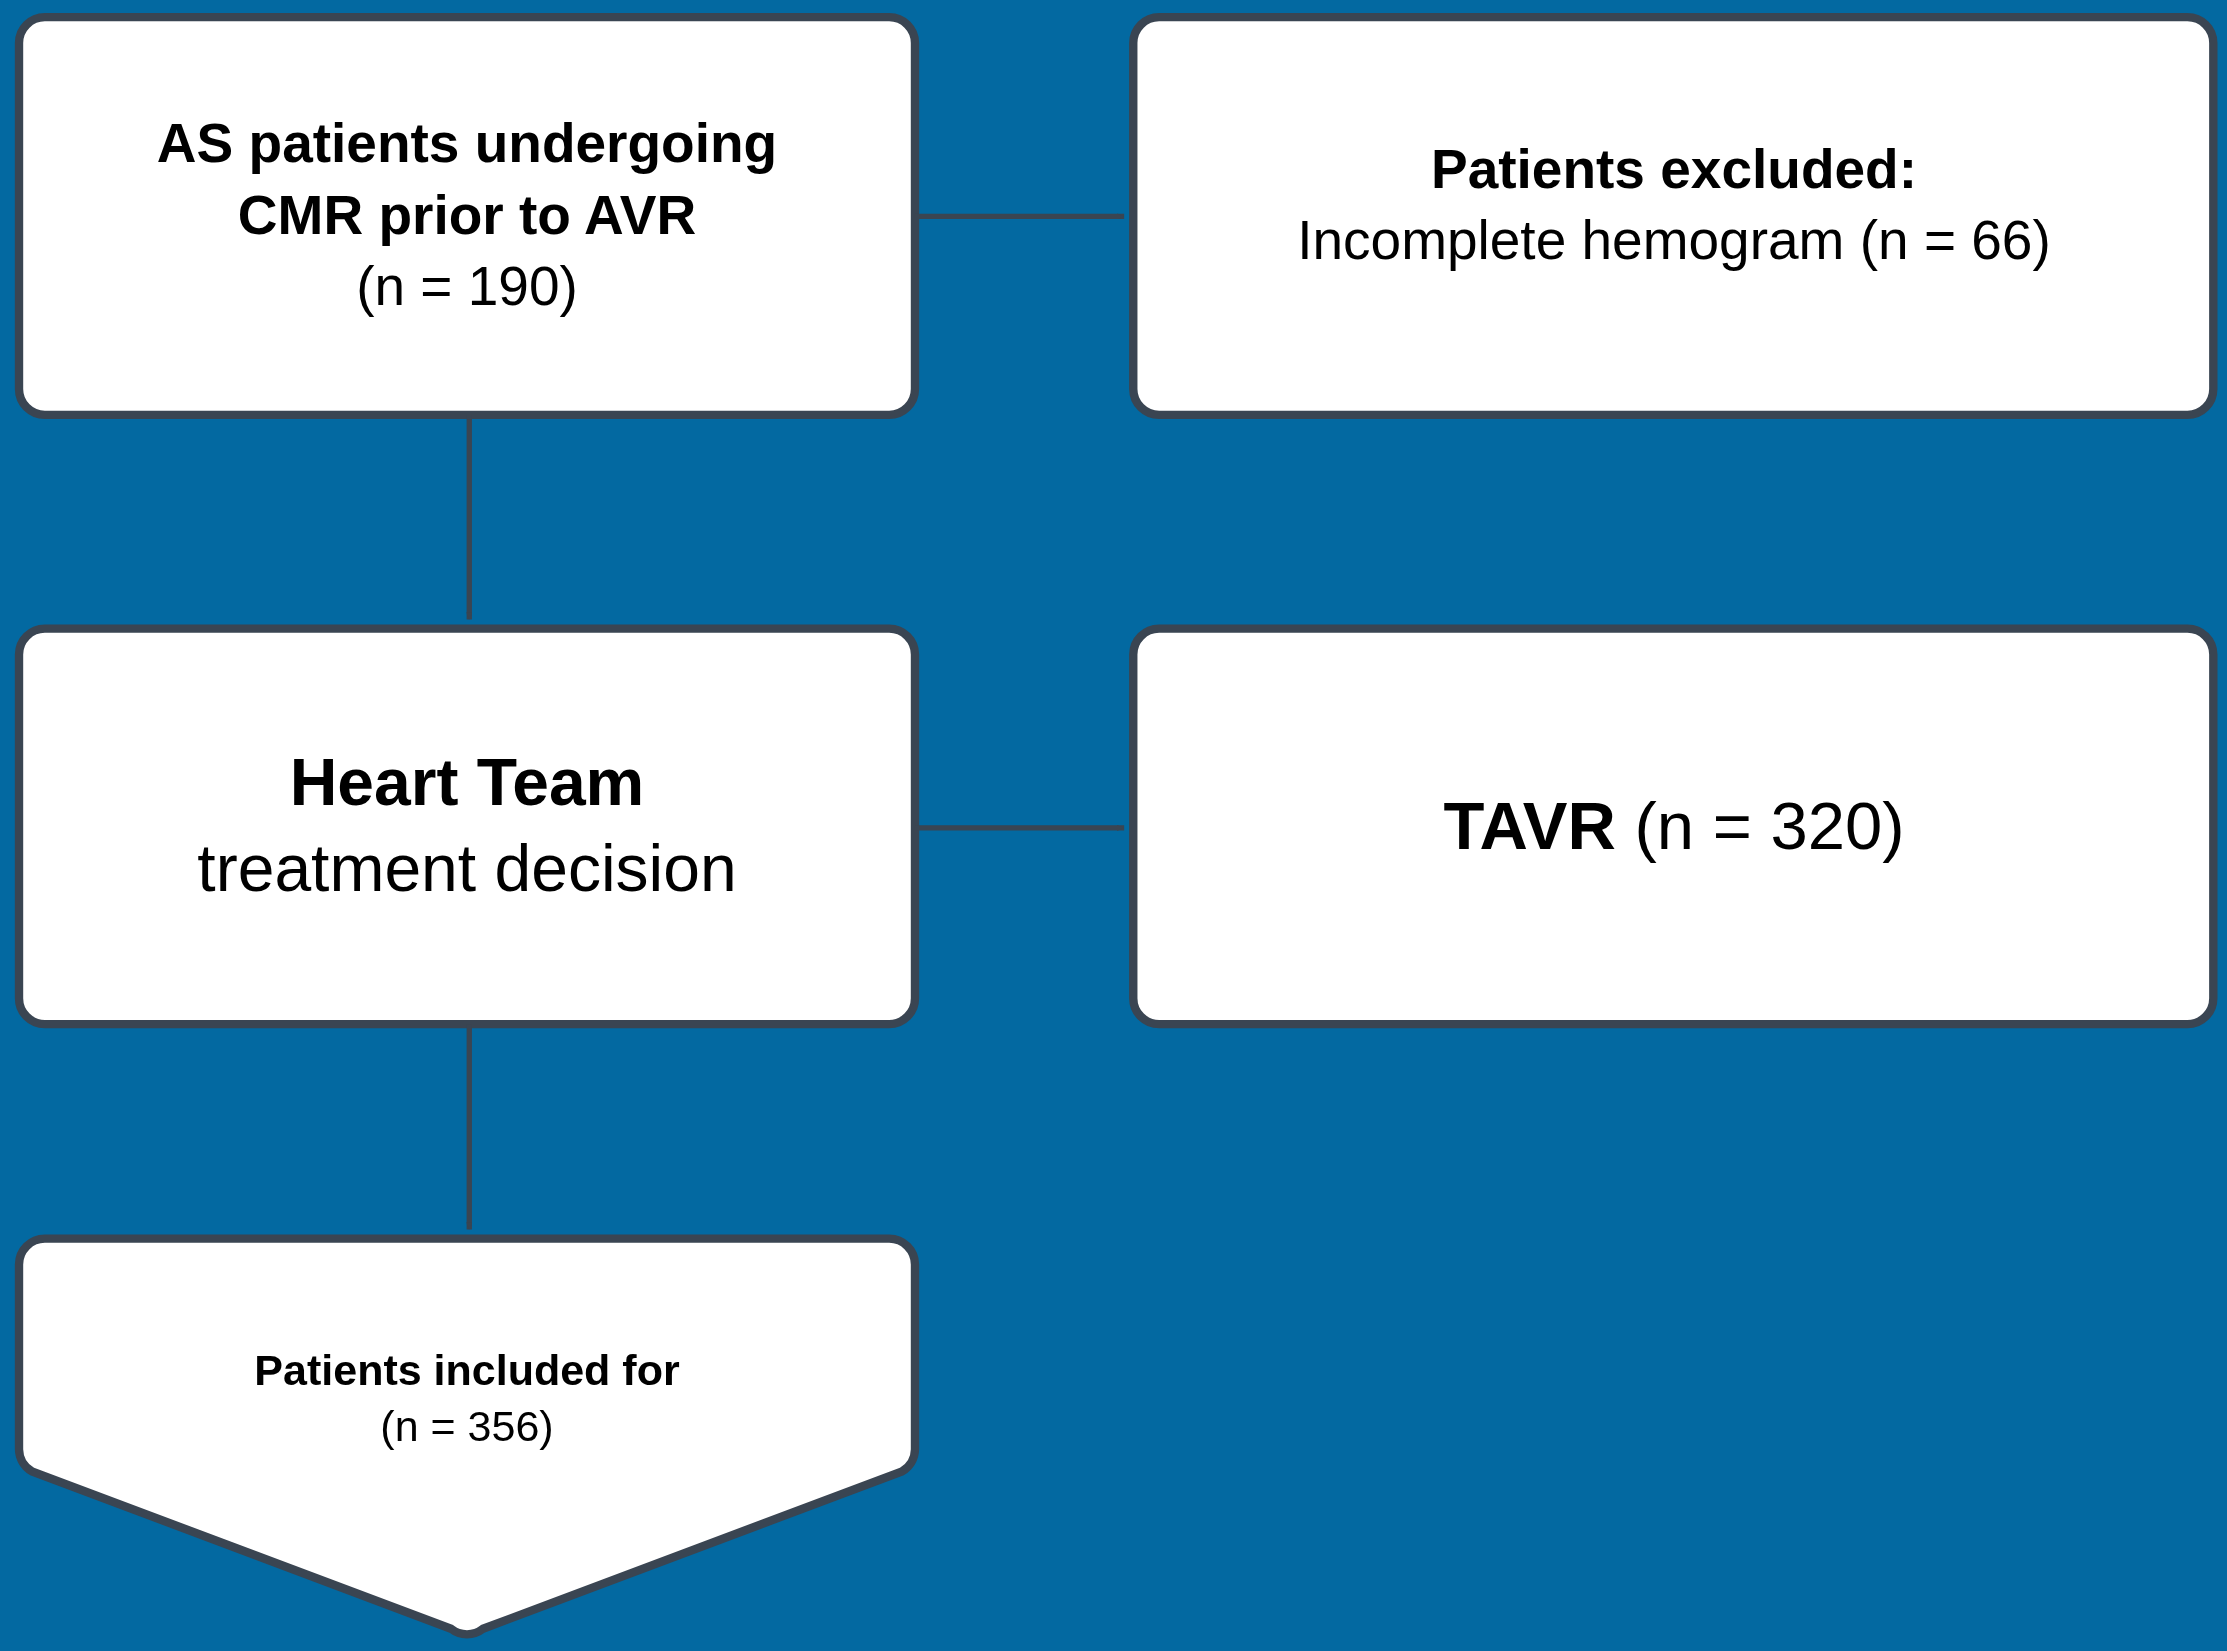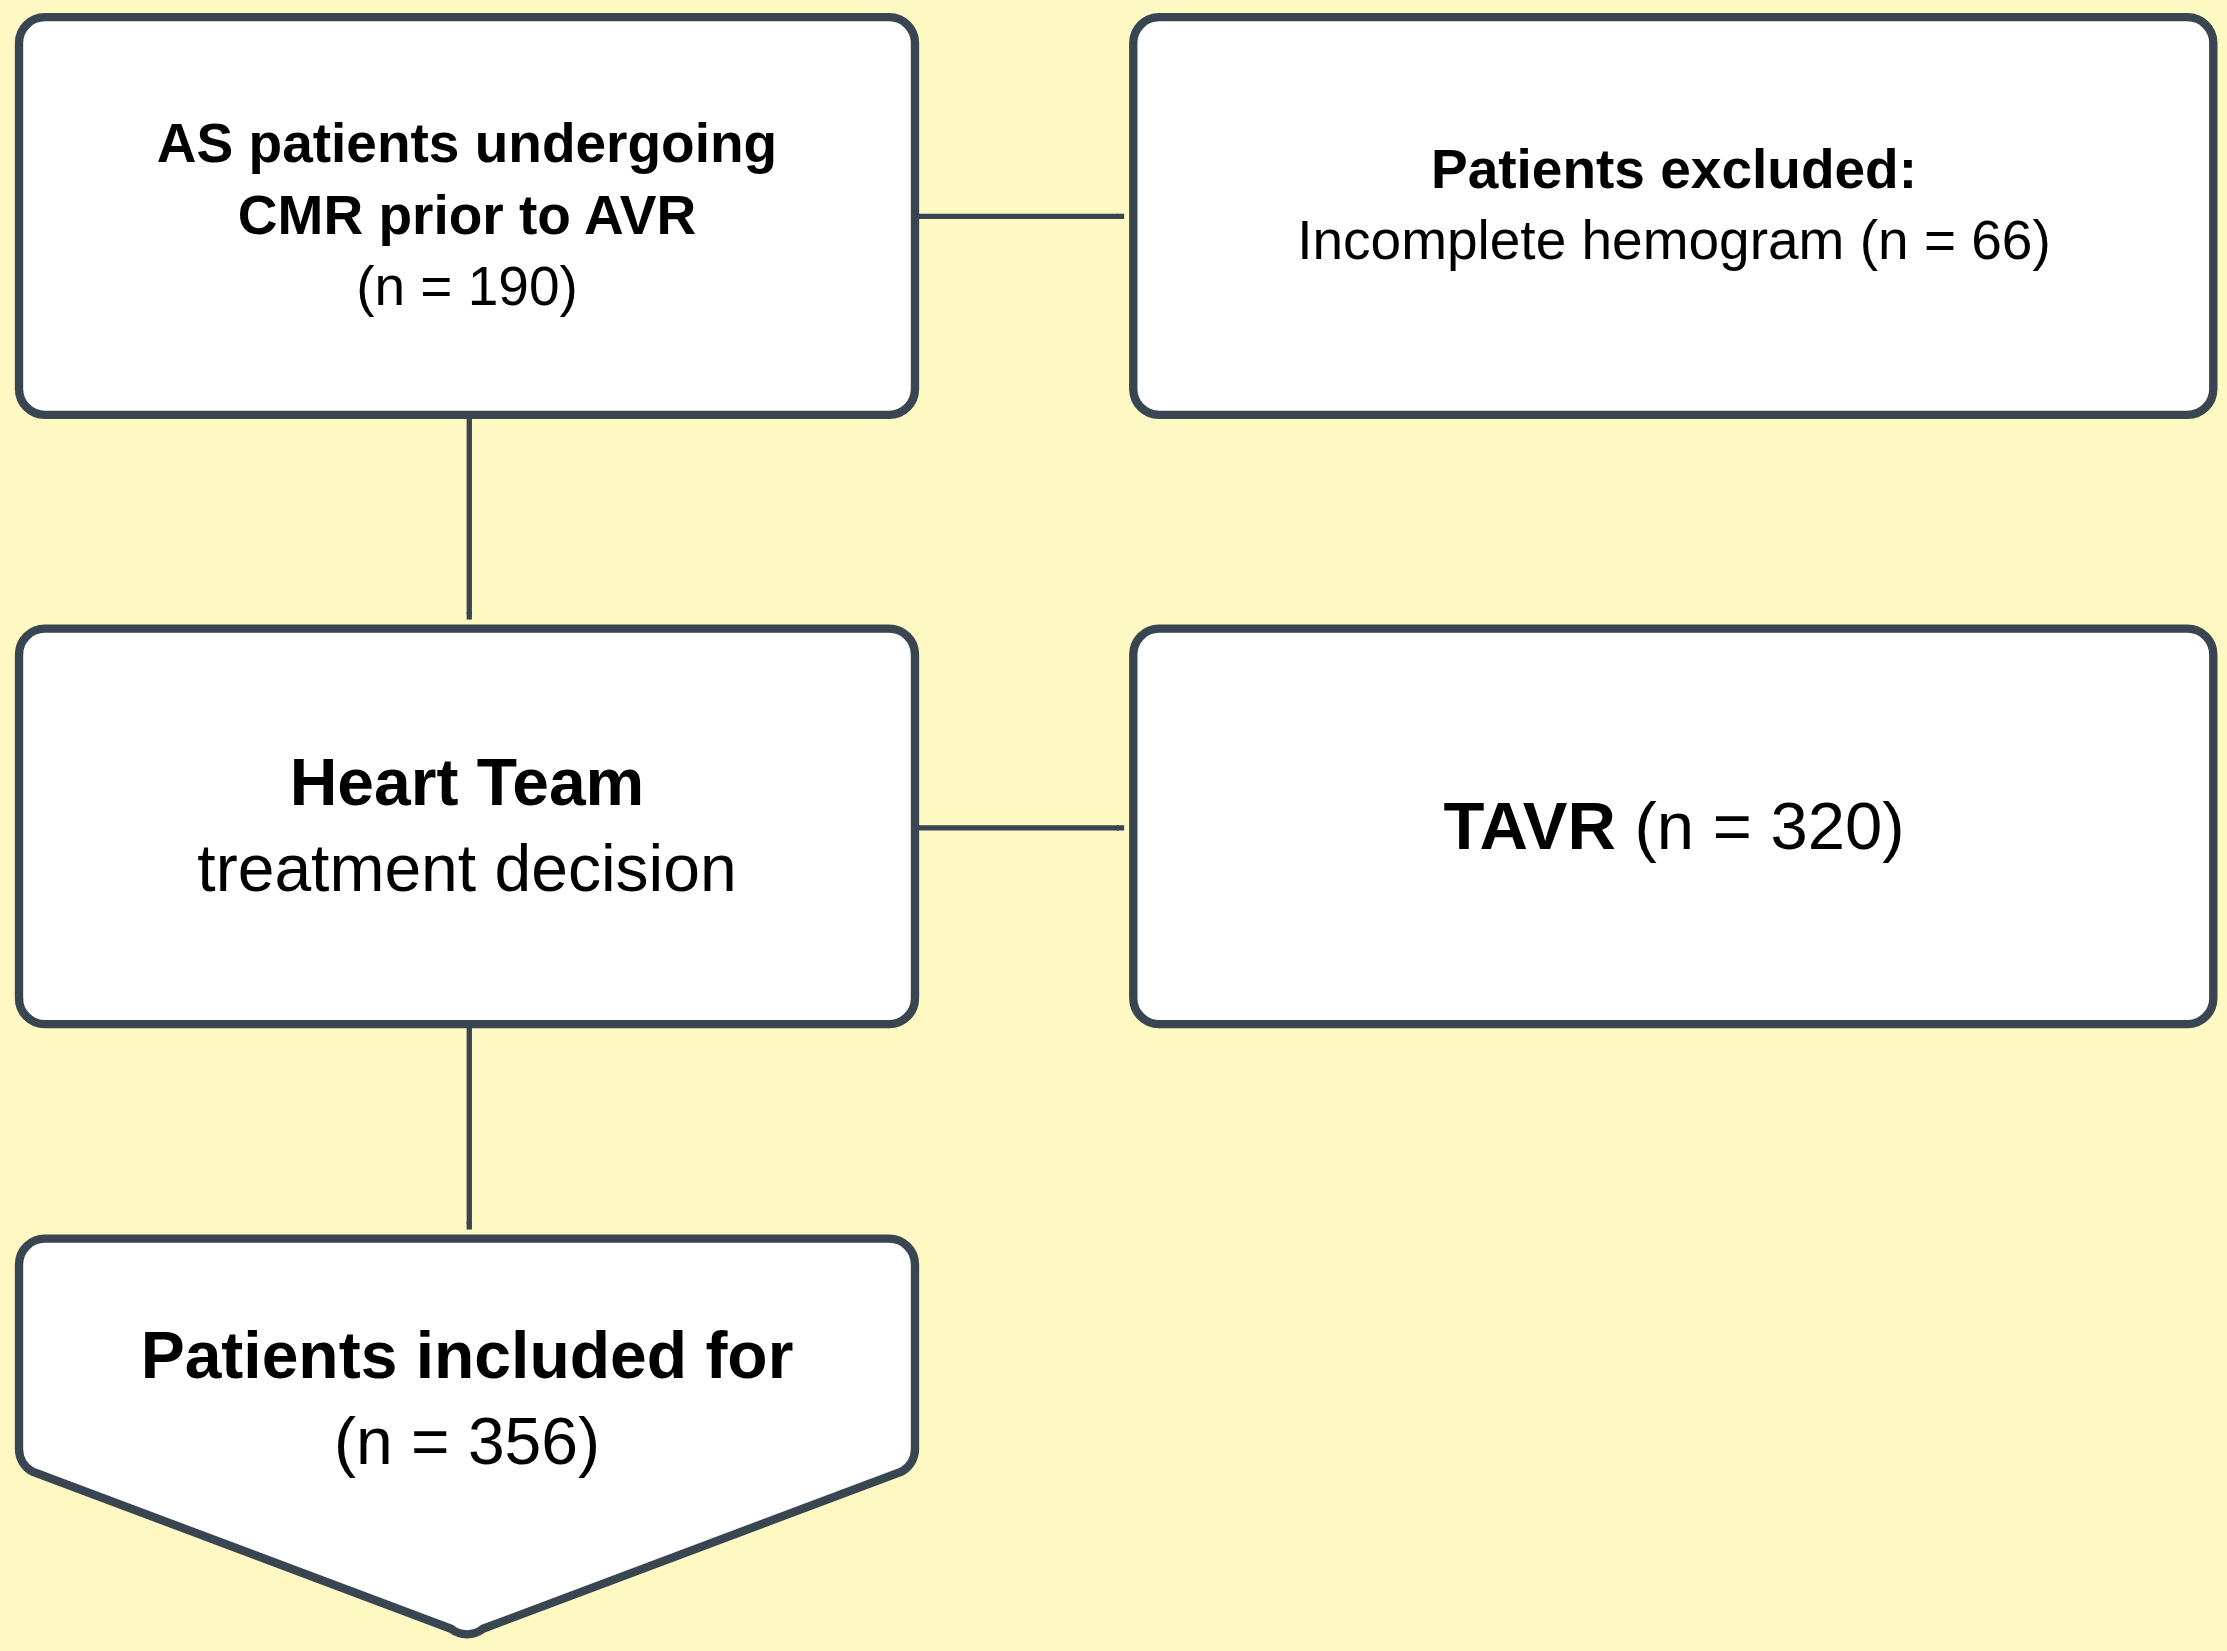--- a/index.html
+++ b/index.html
@@ -7,21 +7,21 @@
     padding: 0;
     background: #ffffff;
   }
   body {
     font-family: "Liberation Sans", sans-serif;
   }
   #canvas {
     position: relative;
     width: 2227px;
     height: 1652px;
-    background: #fef9c3;
+    background: #0369a1;
     overflow: hidden;
   }
   .flow-svg {
     position: absolute;
     left: 0;
     top: 0;
     width: 2227px;
     height: 1652px;
   }
   .node-text {
@@ -58,21 +58,21 @@
     font-size: 66px;
   }
   
   #box4-text {
     left: 1134px; top: 628px; width: 1080px; height: 396px;
     font-size: 67px;
   }
   
   #box5-text {
     left: 19px; top: 1239px; width: 896px; height: 320px;
-    font-size: 66px;
+    font-size: 43px;
     text-align: center;
   }
 </style>
 </head>
 <body>
 
 <div id="canvas">
 
   <svg class="flow-svg" viewBox="0 0 2928 2171">
     <defs>

